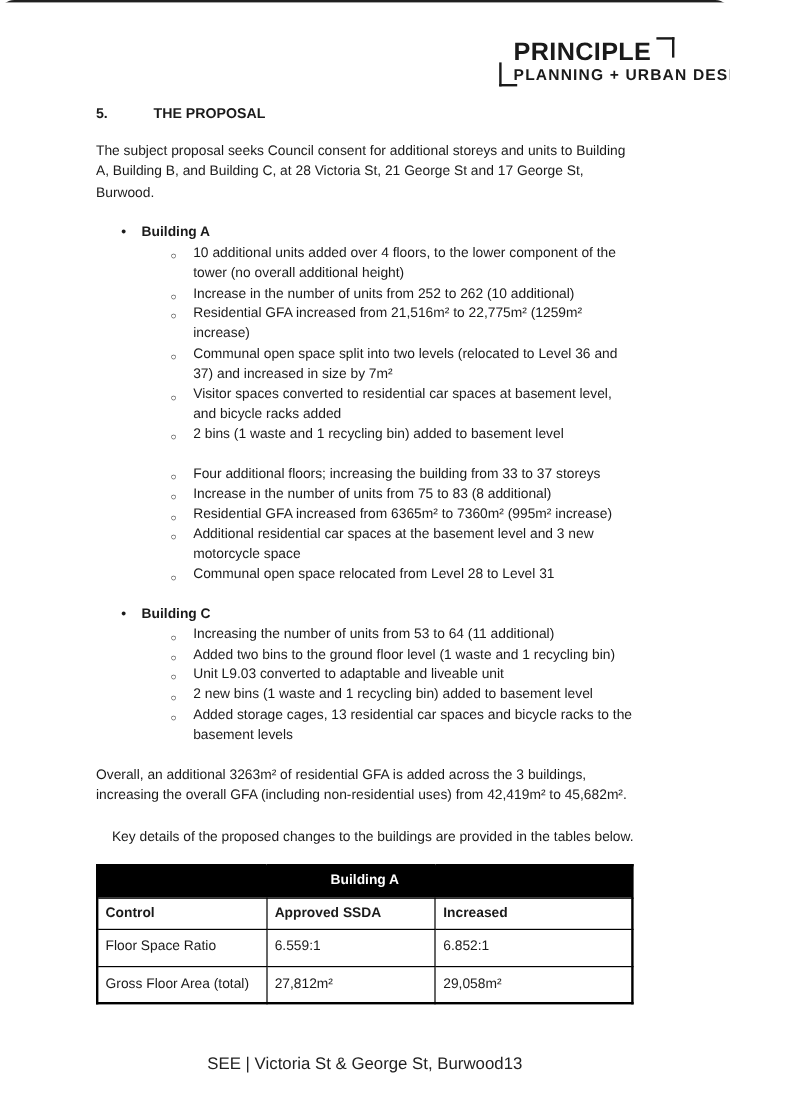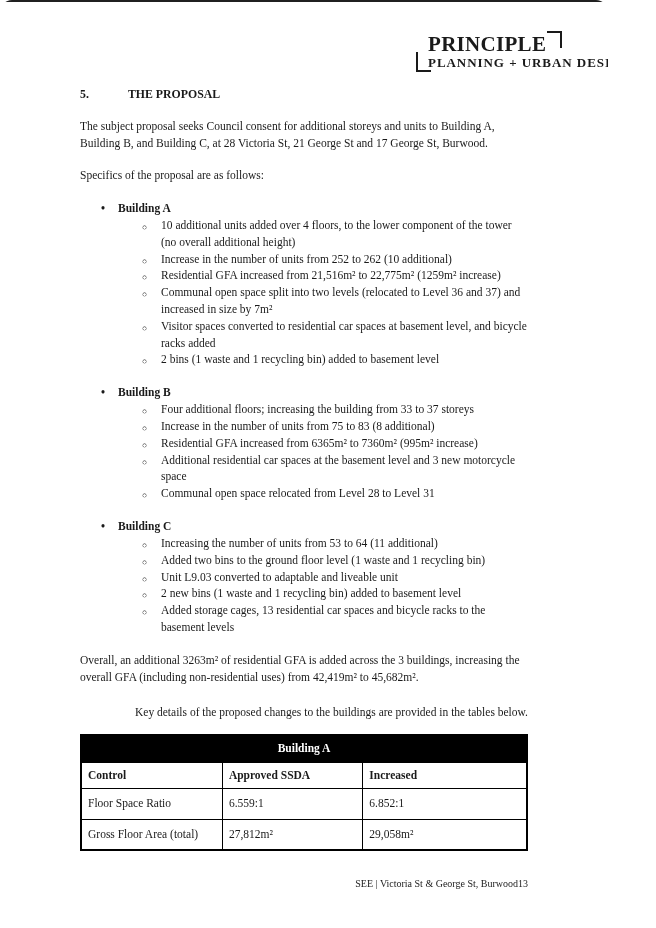--- a/index.html
+++ b/index.html
@@ -1,20 +1,20 @@
 <!DOCTYPE html>
 <html><head>
 <meta charset="utf-8">
 <style>
   html,body{margin:0;padding:0;background:#ffffff;}
   .page{
     position:relative;
     width:608px;height:928px;
     background:#ffffff;
-    font-family:Liberation Serif, serif;
+    font-family:Liberation Sans, sans-serif;
     color:#1a1a1a;
     overflow:hidden;
     border-radius:12px;
   }
   .top-border{position:absolute;top:0;left:0;width:100%;height:2px;background:#202020;}
 
   
   .logo{position:absolute;top:31px;right:46px;width:146px;height:41px;}
   .logo-bracket-tr{position:absolute;top:0;right:0;width:13px;height:15px;
     border-top:2px solid #1a1a1a;border-right:2px solid #1a1a1a;}
@@ -44,22 +44,22 @@
   .t-title{background:#000;color:#fff;text-align:center !important;
     font-weight:700;padding:4px 6px;}
   .t-head{font-weight:700;padding:4px 6px 4px 6px;}
   td.t-cell{padding:6px 6px 6px 6px;font-weight:400;}
   .col-control{width:31.7%;}
   .col-approved{width:31.5%;}
   .col-proposed{width:36.8%;}
 
   
   .footer{position:absolute;left:80px;right:80px;top:878px;
-    display:flex;justify-content:flex-end;
-    font-size:10px;color:#222;}
+    display:flex;justify-content:center;
+    font-size:14px;color:#222;}
 </style>
 </head>
 <body>
 
 <div class="page">
   <div class="top-border"></div>
 
   <div class="logo">
     <div class="logo-bracket-tr"></div>
     <div class="logo-bracket-bl"></div>
@@ -70,36 +70,34 @@
   </div>
 
   <div class="content">
 
     <div class="doc-heading">
       <span class="num">5.</span>
       <span>THE PROPOSAL</span>
     </div>
 
     <p class="body">The subject proposal seeks Council consent for additional storeys and units to Building A, Building B, and Building C, at 28 Victoria St, 21 George St and 17 George St, Burwood.</p>
-    <p class="body">Specifics of the proposal are as follows:</p>
 
     <div class="bullets">
 
       <div class="section">
         <div class="section-title">Building A</div>
         <div class="sub-item">10 additional units added over 4 floors, to the lower component of the tower (no overall additional height)</div>
         <div class="sub-item">Increase in the number of units from 252 to 262 (10 additional)</div>
         <div class="sub-item">Residential GFA increased from 21,516m² to 22,775m² (1259m² increase)</div>
         <div class="sub-item">Communal open space split into two levels (relocated to Level 36 and 37) and increased in size by 7m²</div>
         <div class="sub-item">Visitor spaces converted to residential car spaces at basement level, and bicycle racks added</div>
         <div class="sub-item">2 bins (1 waste and 1 recycling bin) added to basement level</div>
       </div>
 
       <div class="section">
-        <div class="section-title">Building B</div>
         <div class="sub-item">Four additional floors; increasing the building from 33 to 37 storeys</div>
         <div class="sub-item">Increase in the number of units from 75 to 83 (8 additional)</div>
         <div class="sub-item">Residential GFA increased from 6365m² to 7360m² (995m² increase)</div>
         <div class="sub-item">Additional residential car spaces at the basement level and 3 new motorcycle space</div>
         <div class="sub-item">Communal open space relocated from Level 28 to Level 31</div>
       </div>
 
       <div class="section">
         <div class="section-title">Building C</div>
         <div class="sub-item">Increasing the number of units from 53 to 64 (11 additional)</div>

